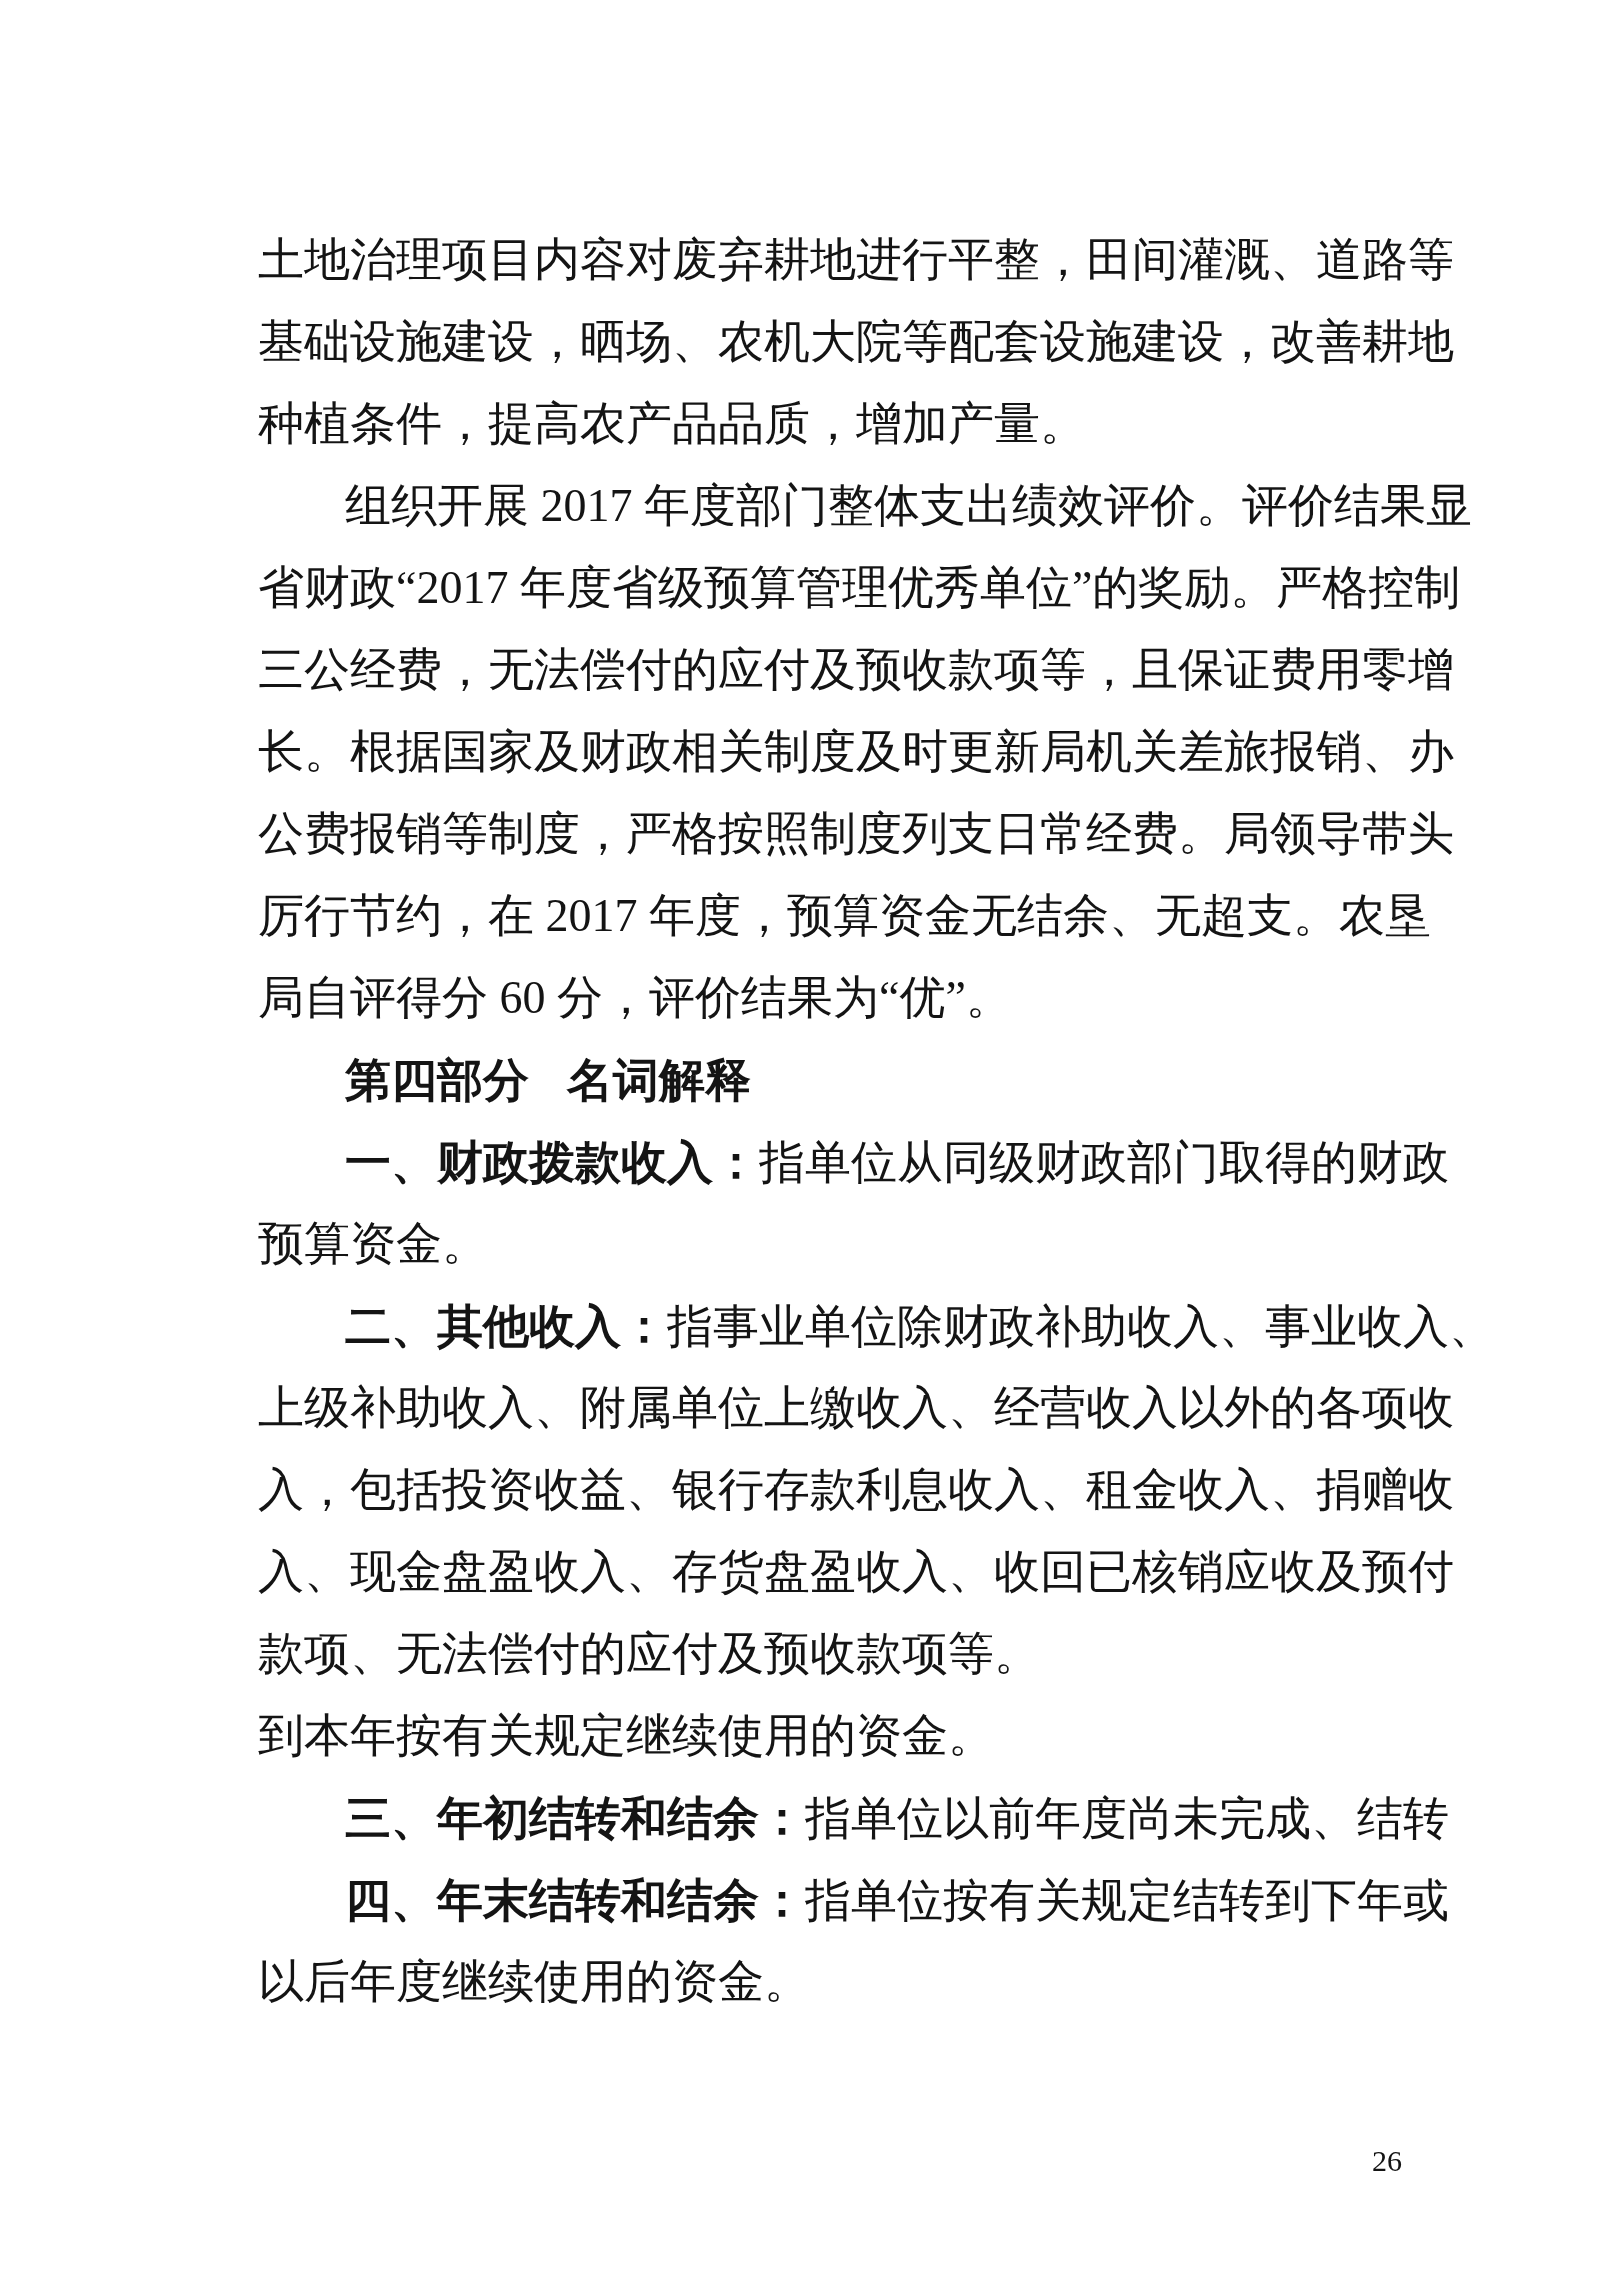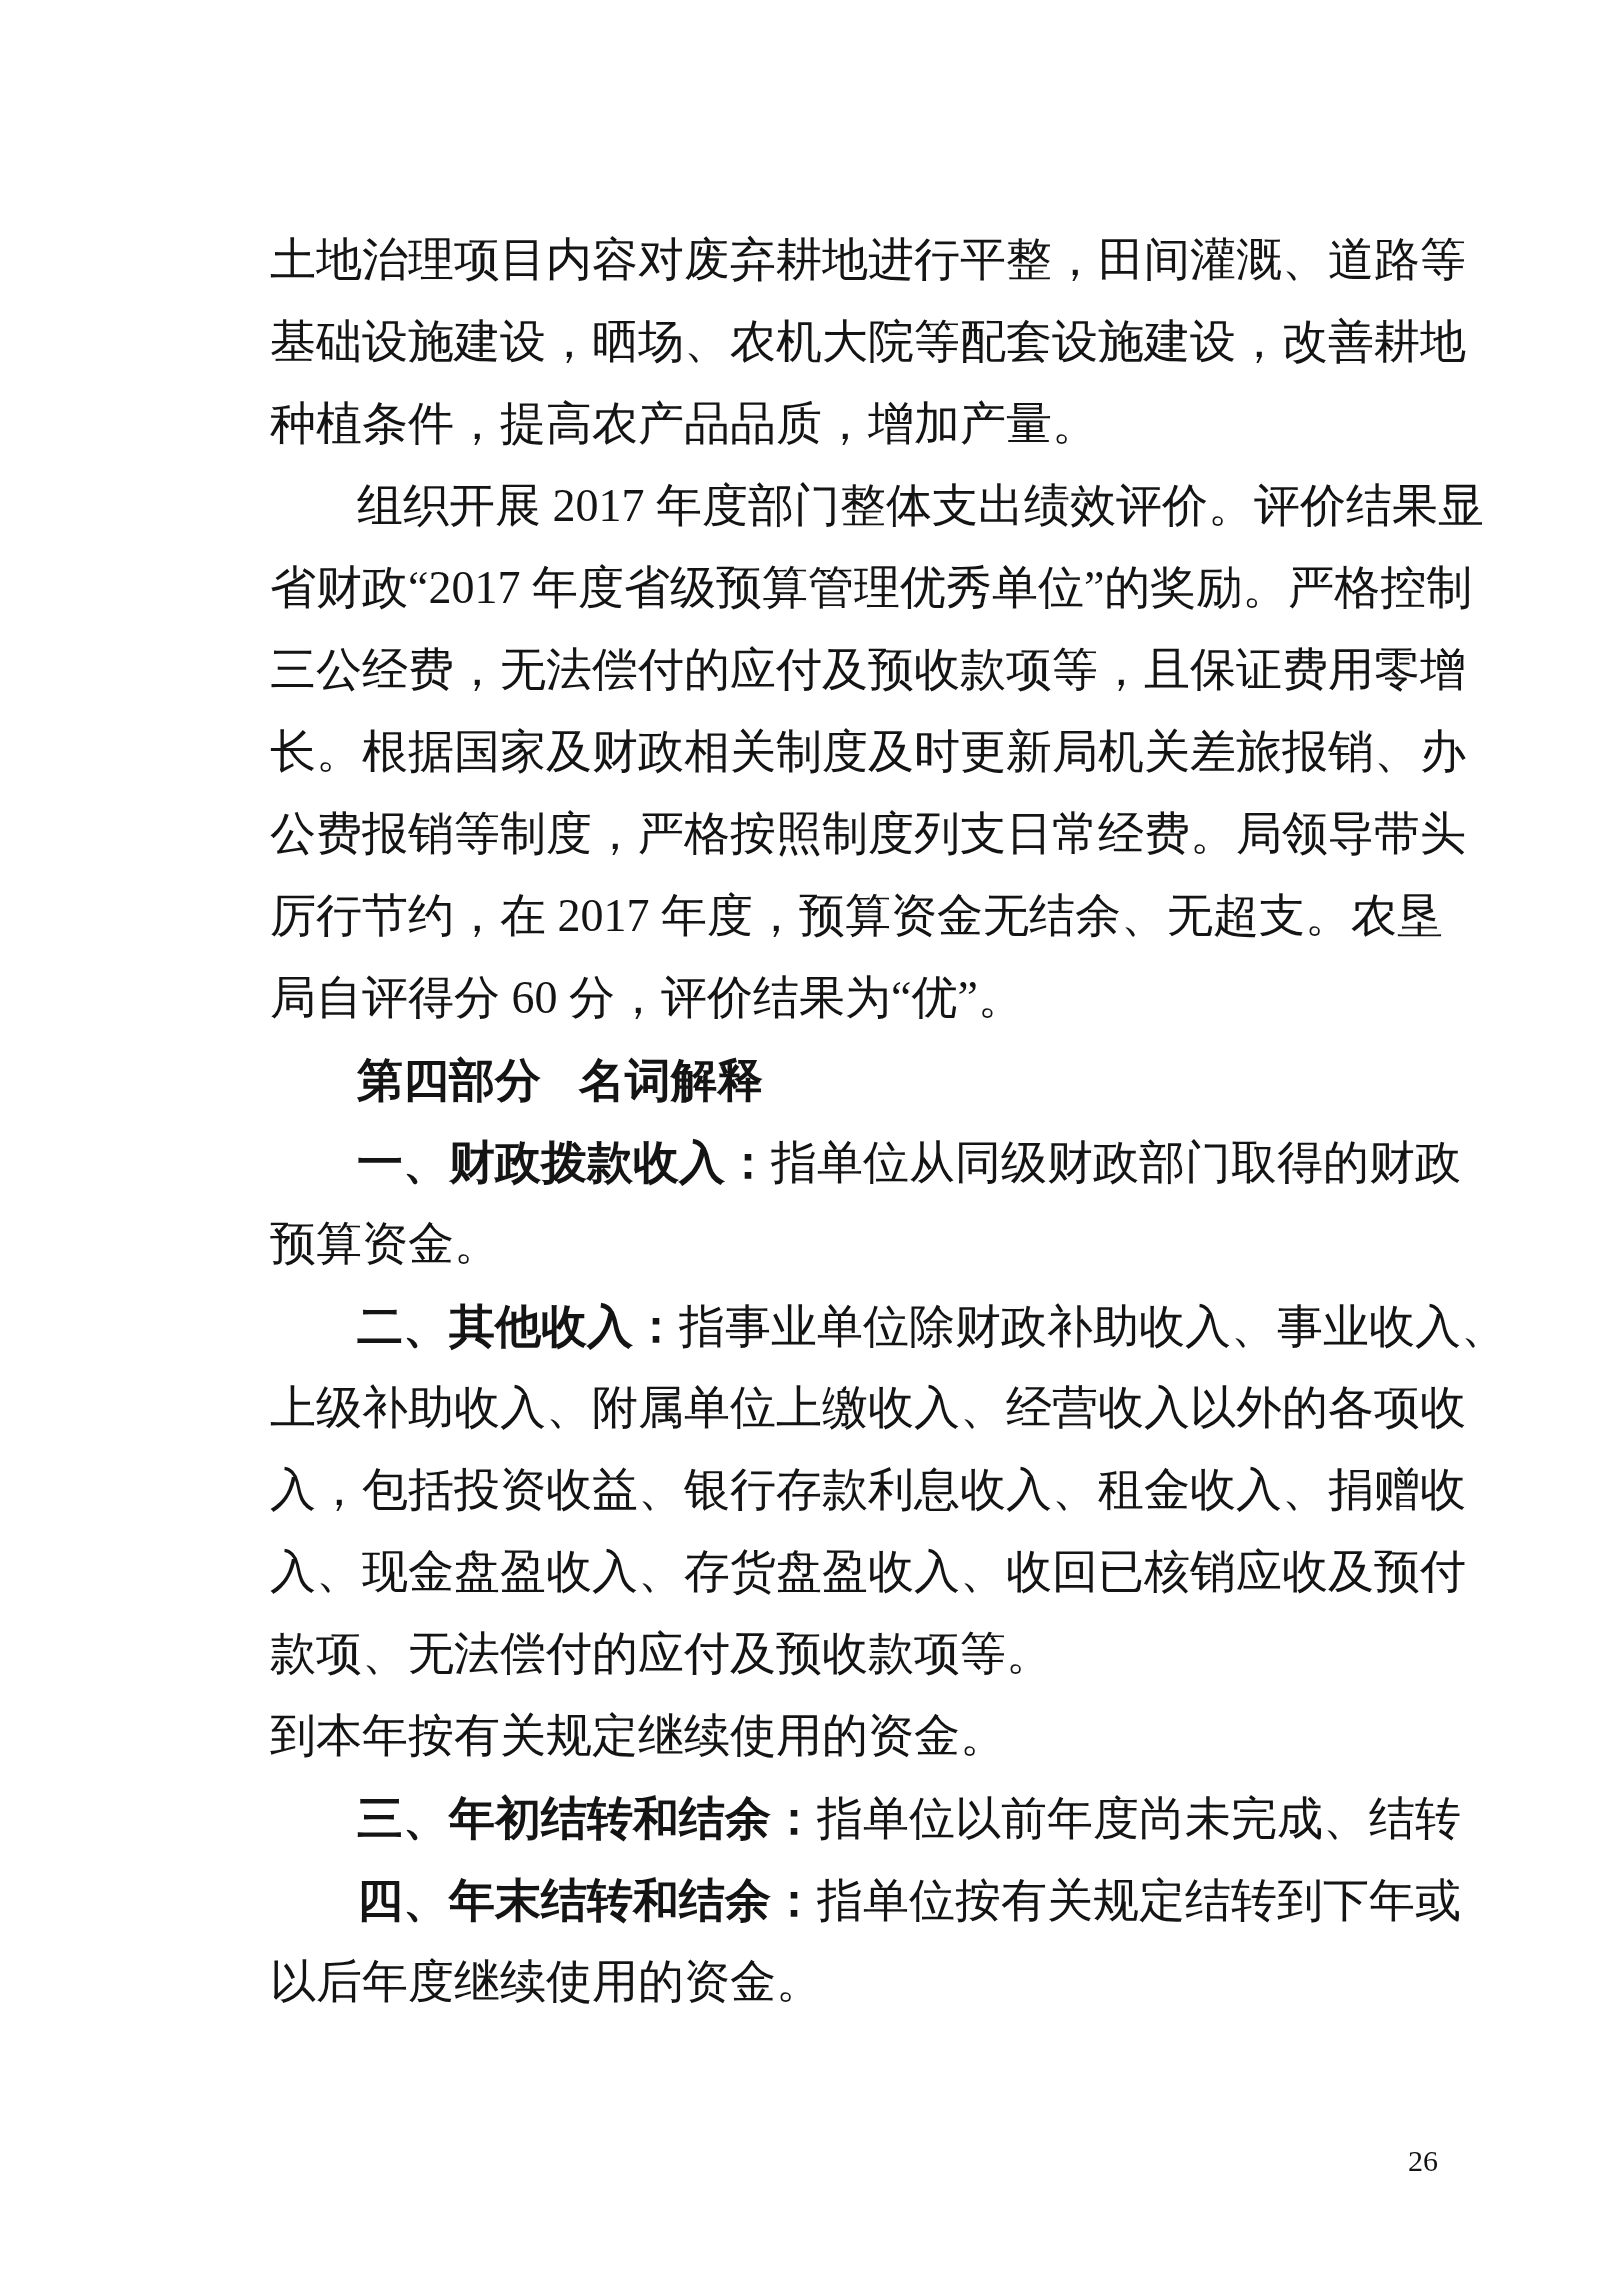--- a/index.html
+++ b/index.html
@@ -11,21 +11,21 @@
     position: relative;
     width: 1617px;
     height: 2295px;
     background: #ffffff;
     overflow: hidden;
     font-family: "Liberation Serif", "DejaVu Serif", serif;
     color: #141414;
   }
   .content {
     position: absolute;
-    left: 270px;
+    left: 258px;
     top: 219px;
     width: 1122px;
   }
   .line {
     height: 82px;
     line-height: 82px;
     font-size: 46px;
     white-space: nowrap;
     color: #141414;
   }
@@ -42,21 +42,21 @@
   .seg {
     font-family: "Liberation Serif", "DejaVu Serif", serif;
     font-weight: 400;
   }
   .seg.bold {
     font-family: "Liberation Sans", "DejaVu Sans", sans-serif;
     font-weight: 700;
   }
   .page-number {
     position: absolute;
-    left: 1408px;
+    left: 1372px;
     top: 2146px;
     font-size: 30px;
     line-height: 1;
     font-family: "Liberation Serif", "DejaVu Serif", serif;
     color: #141414;
   }
 </style>
 </head>
 <body>
 

